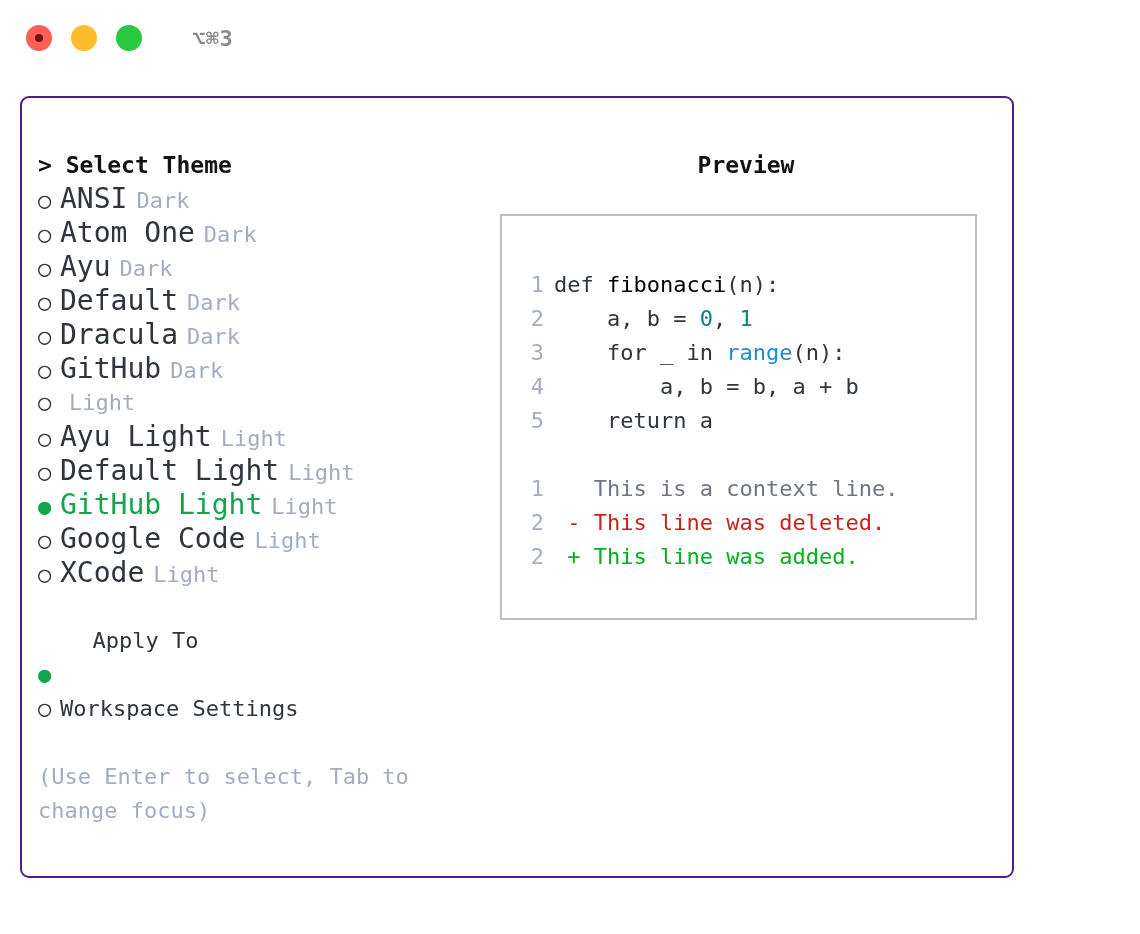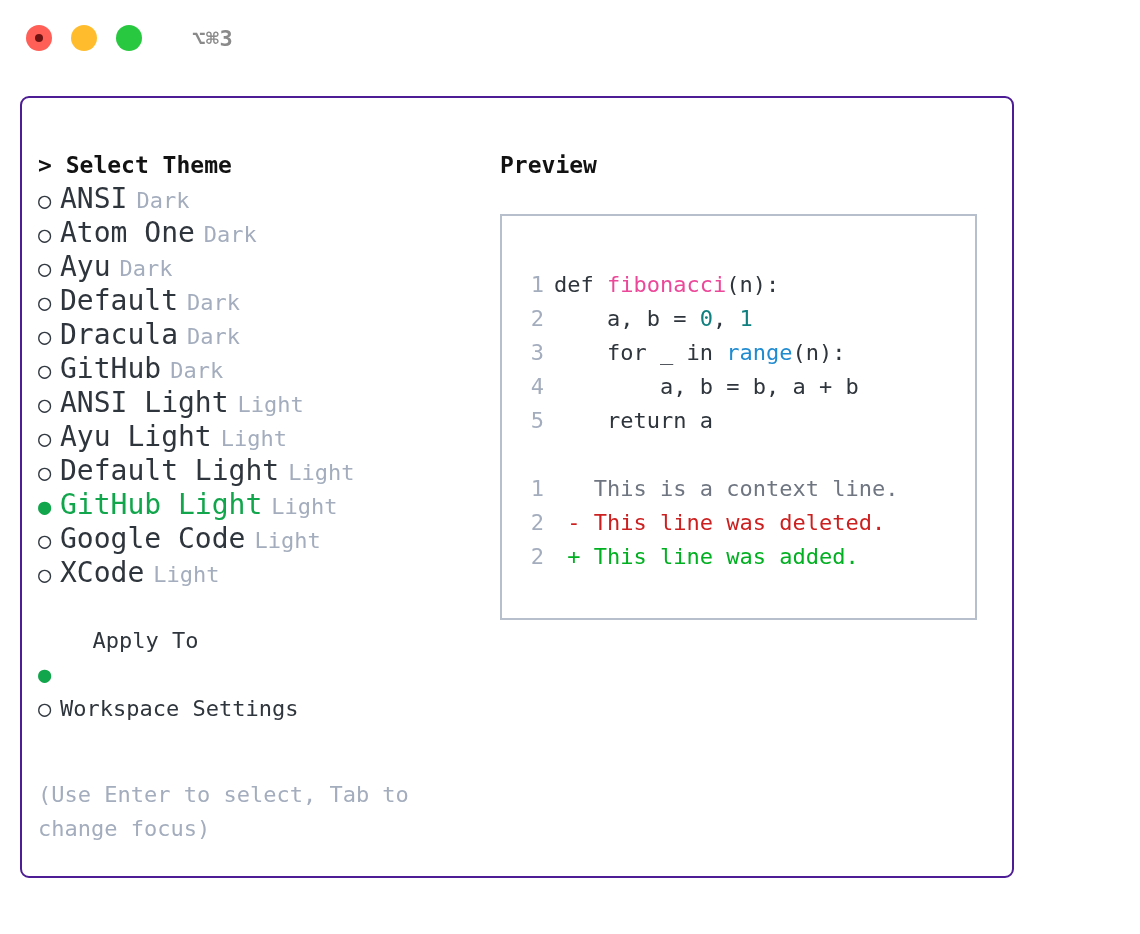--- a/index.html
+++ b/index.html
@@ -151,40 +151,41 @@
     align-items: baseline;
     line-height: 34px;
     height: 34px;
     font-size: 22px;
     white-space: pre;
   }
   .apply-label { color: #2f353c; font-size: 22px; }
   .apply-row.selected .apply-label { color: #12a64c; }
 
   .hint {
-    margin-top: 52px;
+    margin-top: 34px;
     width: 400px;
     font-size: 22px;
     line-height: 34px;
     color: #a3adbd;
     white-space: pre-wrap;
   }
 
   
   .right-col {
     position: absolute;
     left: 478px;
     top: 50px;
     width: 492px;
   }
   .preview-title {
     font-size: 23px;
     font-weight: bold;
     color: #121212;
     line-height: 34px;
+    text-align: center;
   }
   .preview-box {
     margin-top: 32px;
     width: 477px;
     height: 406px;
     border: 2px solid #b7bfcc;
     box-sizing: border-box;
     background: #ffffff;
     padding: 52px 0 0 14px;
   }
@@ -200,21 +201,21 @@
   .ln {
     flex: 0 0 28px;
     width: 28px;
     text-align: right;
     color: #a3adbd;
     font-size: 22px;
     margin-right: 10px;
   }
   .code-text { color: #2f353c; font-size: 22px; white-space: pre; }
 
-  .tok-fn   { color: #ec4899; text-align: center; }
+  .tok-fn   { color: #000000; text-align: center; }
   .tok-num  { color: #0f7f7f; }
   .tok-call { color: #1f8bd0; }
 
   .spacer-line { height: 34px; }
 
   .diff-ctx { color: #6f7681; }
   .diff-del { color: #cc1f1f; }
   .diff-add { color: #00b020; }
 </style>
 </head>
@@ -238,21 +239,21 @@
 
         <div class="section-title">&gt; Select Theme</div>
 
         <div class="theme-list" id="theme-list">
             <div class="theme-row"><span class="marker">○</span><span class="theme-name">ANSI</span><span class="theme-badge">Dark</span></div>
             <div class="theme-row"><span class="marker">○</span><span class="theme-name">Atom One</span><span class="theme-badge">Dark</span></div>
             <div class="theme-row"><span class="marker">○</span><span class="theme-name">Ayu</span><span class="theme-badge">Dark</span></div>
             <div class="theme-row"><span class="marker">○</span><span class="theme-name">Default</span><span class="theme-badge">Dark</span></div>
             <div class="theme-row"><span class="marker">○</span><span class="theme-name">Dracula</span><span class="theme-badge">Dark</span></div>
             <div class="theme-row"><span class="marker">○</span><span class="theme-name">GitHub</span><span class="theme-badge">Dark</span></div>
-            <div class="theme-row"><span class="marker">○</span><span class="theme-name">ANSI Light</span><span class="theme-badge">Light</span></div>
+            <div class="theme-row"><span class="marker">○</span><span class="theme-badge">Light</span></div>
             <div class="theme-row"><span class="marker">○</span><span class="theme-name">Ayu Light</span><span class="theme-badge">Light</span></div>
             <div class="theme-row"><span class="marker">○</span><span class="theme-name">Default Light</span><span class="theme-badge">Light</span></div>
             <div class="theme-row selected"><span class="marker selected">●</span><span class="theme-name">GitHub Light</span><span class="theme-badge">Light</span></div>
             <div class="theme-row"><span class="marker">○</span><span class="theme-name">Google Code</span><span class="theme-badge">Light</span></div>
             <div class="theme-row"><span class="marker">○</span><span class="theme-name">XCode</span><span class="theme-badge">Light</span></div>
           </div>
 
         <div class="apply-block">
           <div class="apply-title">  Apply To</div>
           <div id="apply-list">

